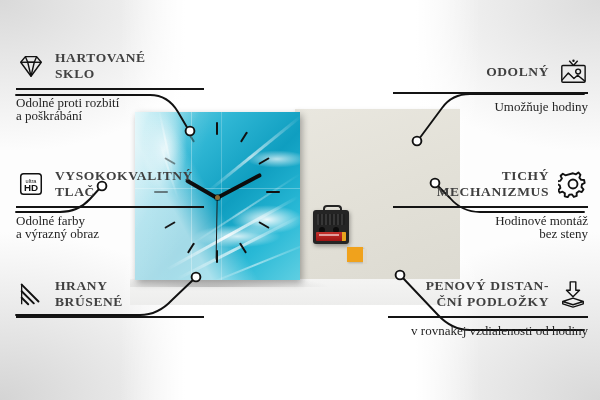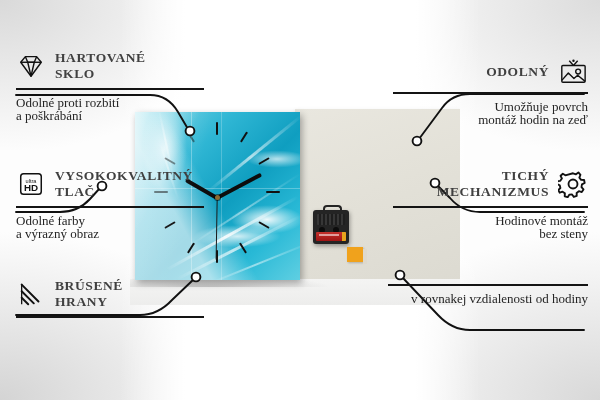--- a/index.html
+++ b/index.html
@@ -242,22 +242,22 @@
     <div class="head">
       <svg class="ico" viewBox="0 0 32 30">
         <g stroke="#111" stroke-width="2.1" stroke-linecap="round">
           <path d="M6 5 L24 23"></path>
             <path d="M6 12 L19 25"></path>
             <path d="M6 19 L13 26"></path>
         </g>
         <path d="M6 4 L6 26" stroke="#111" stroke-width="1.4"></path>
       </svg>
       <div class="title">
+        <div>HRANY</div>
         <div>BRÚSENÉ</div>
-        <div>HRANY</div>
       </div>
     </div>
     <div class="rule"></div>
   </div>
 
   <div class="feat f4 right">
     <div class="head">
       <div class="title">
         <div>ODOLNÝ</div>
       </div>
@@ -266,22 +266,21 @@
           <rect x="4" y="8" width="25" height="18" rx="1.2"></rect>
           <path d="M16.5 8 L12 3 M16.5 8 L21 3"></path>
           <circle cx="21.5" cy="14.5" r="2.6"></circle>
           <path d="M4 24 L11 16 L17 22 L21 18.5 L29 25"></path>
         </g>
         <circle cx="16.5" cy="3" r="1.3" fill="#111"></circle>
       </svg>
     </div>
     <div class="rule"></div>
     <div class="sub">
-      <div>Umožňuje povrch</div>
-      <div>montáž hodin na zeď</div>
+      <div>Umožňuje hodiny</div>
     </div>
   </div>
 
   <div class="feat f5 right">
     <div class="head">
       <div class="title">
         <div>TICHÝ</div>
         <div>MECHANIZMUS</div>
       </div>
       <svg class="ico" viewBox="0 0 32 30">
@@ -292,19 +291,32 @@
       </svg>
     </div>
     <div class="rule"></div>
     <div class="sub">
       <div>Hodinové montáž</div>
       <div>bez steny</div>
     </div>
   </div>
 
   <div class="feat f6 right">
+    <div class="head">
+      <div class="title">
+        <div>PENOVÝ DISTAN-</div>
+        <div>ČNÍ PODLOŽKY</div>
+      </div>
+      <svg class="ico" viewBox="0 0 32 30">
+        <g fill="none" stroke="#111" stroke-width="1.5" stroke-linejoin="round">
+          <path d="M13 2 L19 2 L19 11 L23 11 L16 18 L9 11 L13 11 Z"></path>
+          <path d="M16 19.5 L27 23 L16 26.5 L5 23 Z"></path>
+          <path d="M5 23 L5 25.5 L16 29 L27 25.5 L27 23"></path>
+        </g>
+      </svg>
+    </div>
     <div class="rule"></div>
     <div class="sub">
       <div>v rovnakej vzdialenosti od hodiny</div>
     </div>
   </div>
 
 </div>
 
 </body></html>

